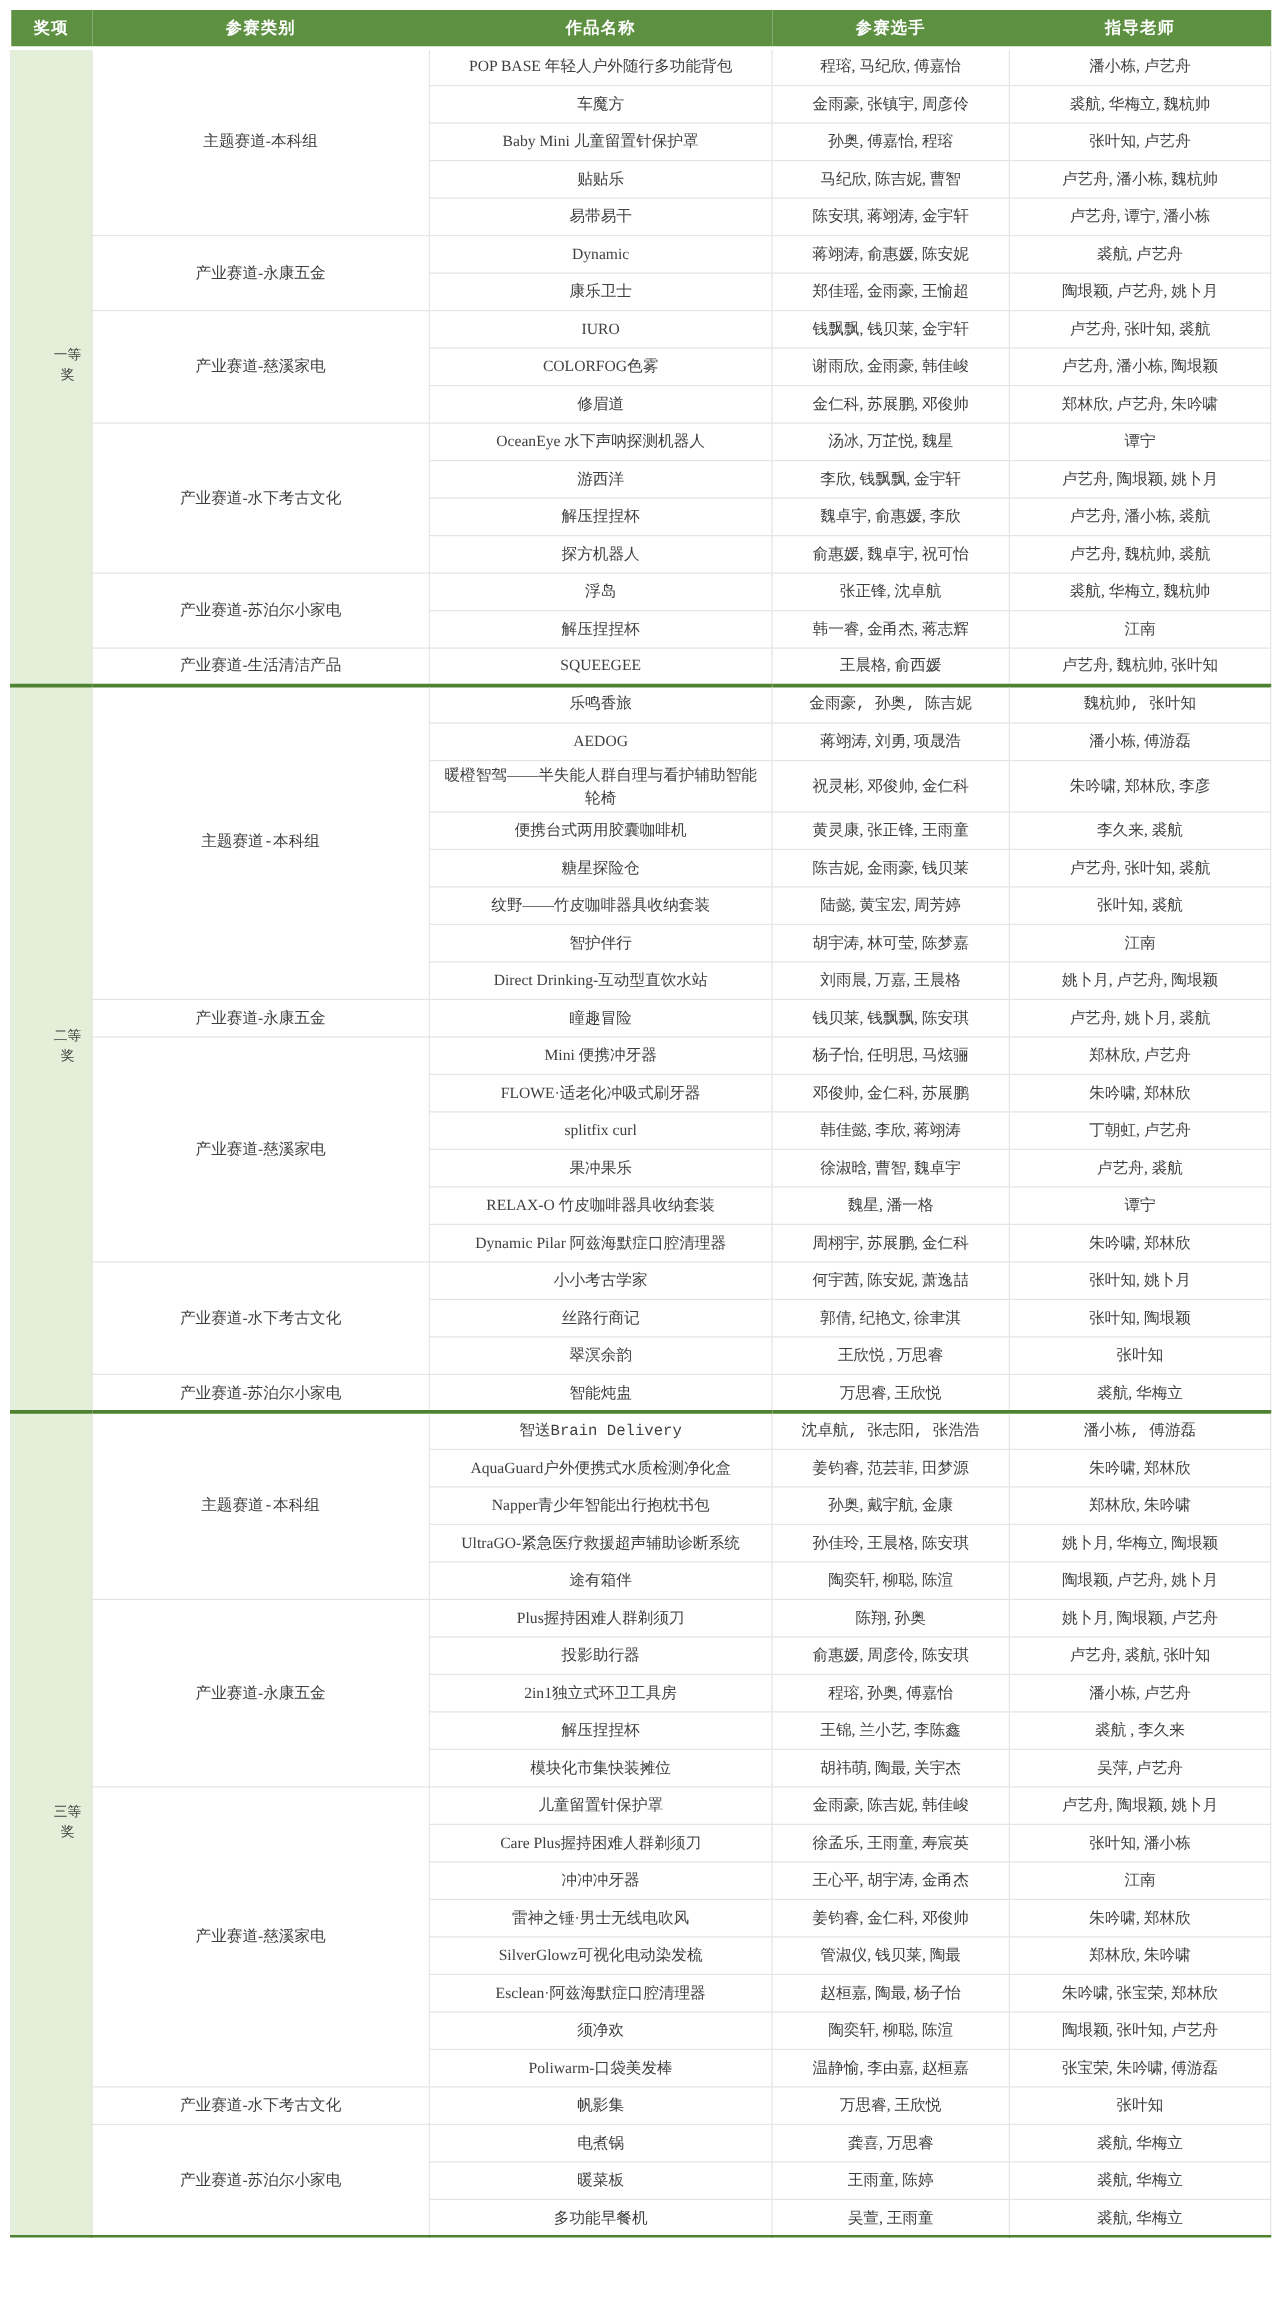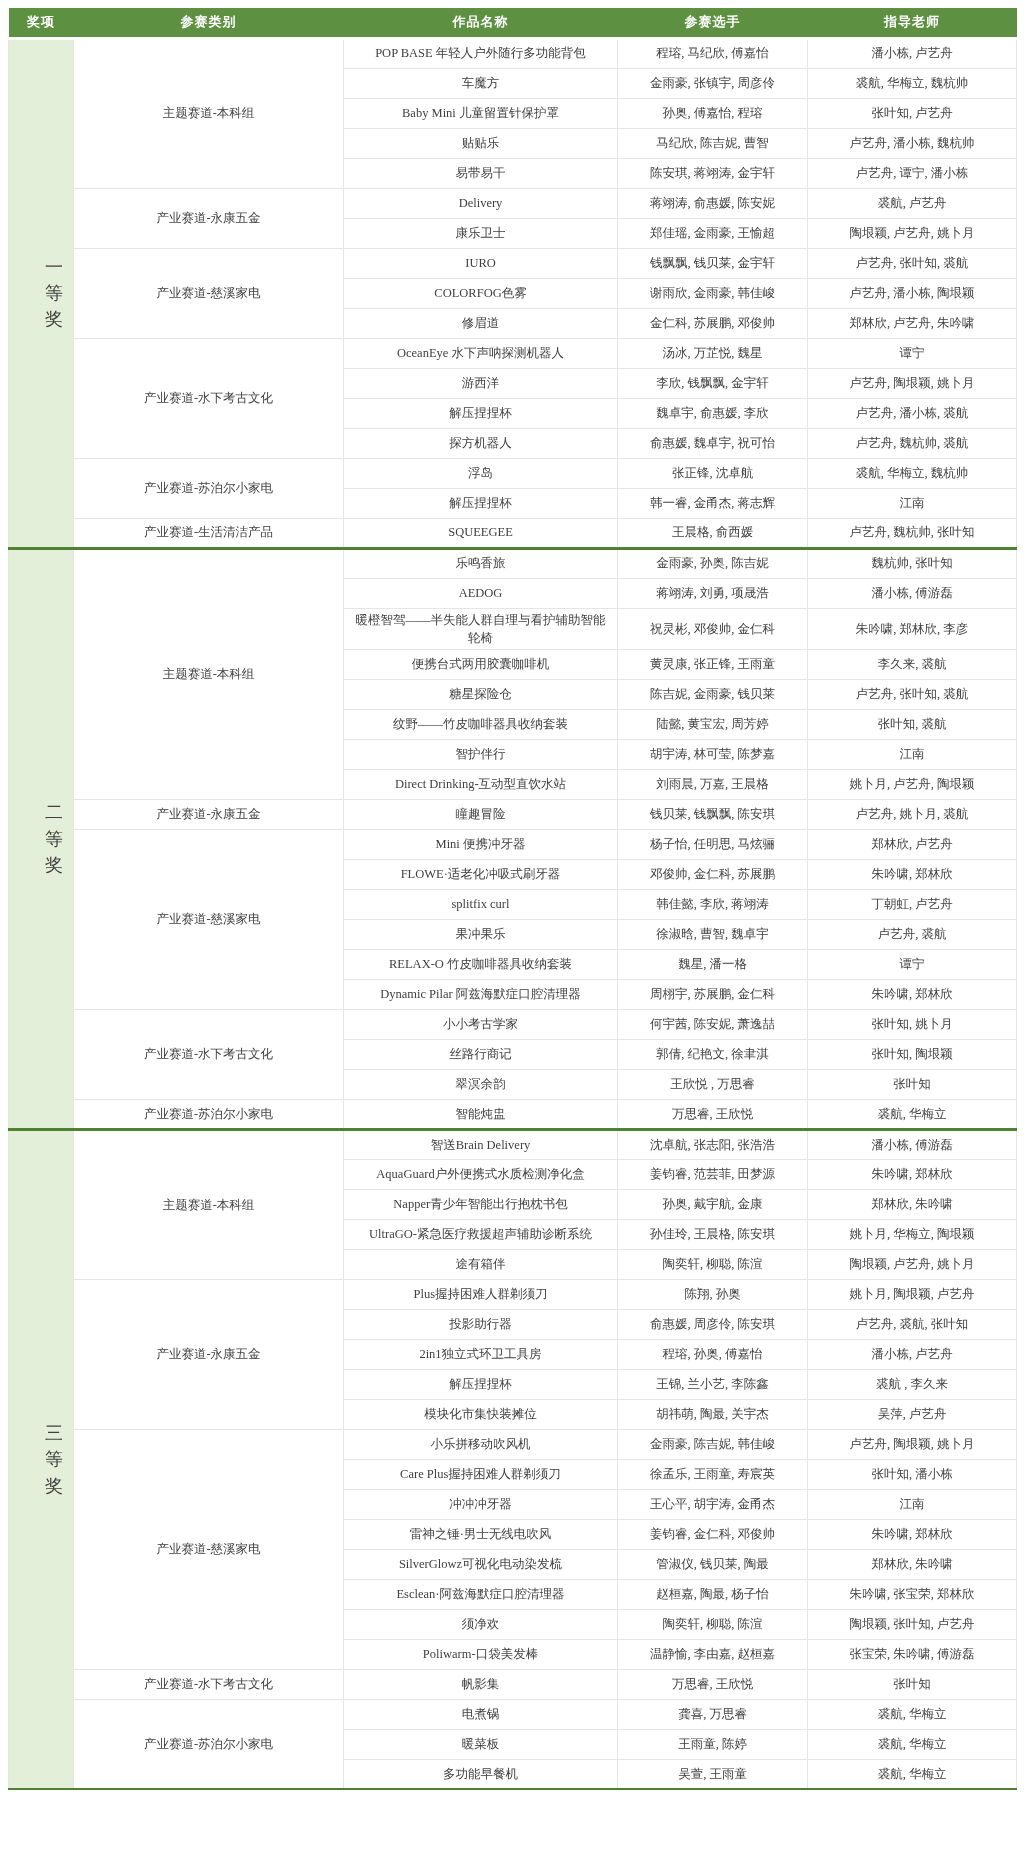--- a/index.html
+++ b/index.html
@@ -48,25 +48,26 @@
     font-size:12.5px;
     height:30px;
     text-align:center;
     vertical-align:middle;
     padding:2px 6px;
     line-height:1.45;
     word-break:break-word;
   }
   td.award-cell{
     background:var(--award-bg);
-    font-size:18px;
+    font-size:11px;
     padding-left:32px;
   }
   tr.section-start td{
     border-top:3px solid var(--divider);
+    font-family:Liberation Mono, monospace;
   }
 </style>
 </head>
 <body>
 
 <div class="page">
   <table>
     <colgroup>
       <col class="c-award">
       <col class="c-category">
@@ -106,21 +107,21 @@
           <td class="data-cell">马纪欣, 陈吉妮, 曹智</td>
           <td class="data-cell">卢艺舟, 潘小栋, 魏杭帅</td>
         </tr>
         <tr>
           <td class="data-cell">易带易干</td>
           <td class="data-cell">陈安琪, 蒋翊涛, 金宇轩</td>
           <td class="data-cell">卢艺舟, 谭宁, 潘小栋</td>
         </tr>
         <tr>
           <td class="category-cell" rowspan="2">产业赛道-永康五金</td>
-          <td class="data-cell">Delivery</td>
+          <td class="data-cell">Dynamic</td>
           <td class="data-cell">蒋翊涛, 俞惠媛, 陈安妮</td>
           <td class="data-cell">裘航, 卢艺舟</td>
         </tr>
         <tr>
           <td class="data-cell">康乐卫士</td>
           <td class="data-cell">郑佳瑶, 金雨豪, 王愉超</td>
           <td class="data-cell">陶垠颖, 卢艺舟, 姚卜月</td>
         </tr>
         <tr>
           <td class="category-cell" rowspan="3">产业赛道-慈溪家电</td>
@@ -325,21 +326,21 @@
           <td class="data-cell">王锦, 兰小艺, 李陈鑫</td>
           <td class="data-cell">裘航 , 李久来</td>
         </tr>
         <tr>
           <td class="data-cell">模块化市集快装摊位</td>
           <td class="data-cell">胡祎萌, 陶最, 关宇杰</td>
           <td class="data-cell">吴萍, 卢艺舟</td>
         </tr>
         <tr>
           <td class="category-cell" rowspan="8">产业赛道-慈溪家电</td>
-          <td class="data-cell">小乐拼移动吹风机</td>
+          <td class="data-cell">儿童留置针保护罩</td>
           <td class="data-cell">金雨豪, 陈吉妮, 韩佳峻</td>
           <td class="data-cell">卢艺舟, 陶垠颖, 姚卜月</td>
         </tr>
         <tr>
           <td class="data-cell">Care Plus握持困难人群剃须刀</td>
           <td class="data-cell">徐孟乐, 王雨童, 寿宸英</td>
           <td class="data-cell">张叶知, 潘小栋</td>
         </tr>
         <tr>
           <td class="data-cell">冲冲冲牙器</td>

